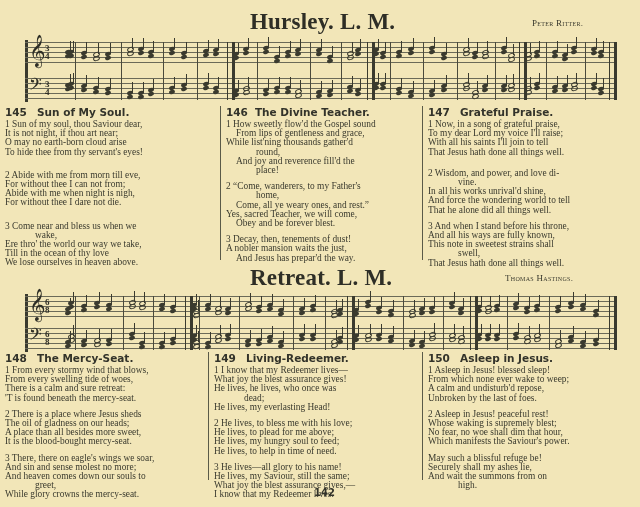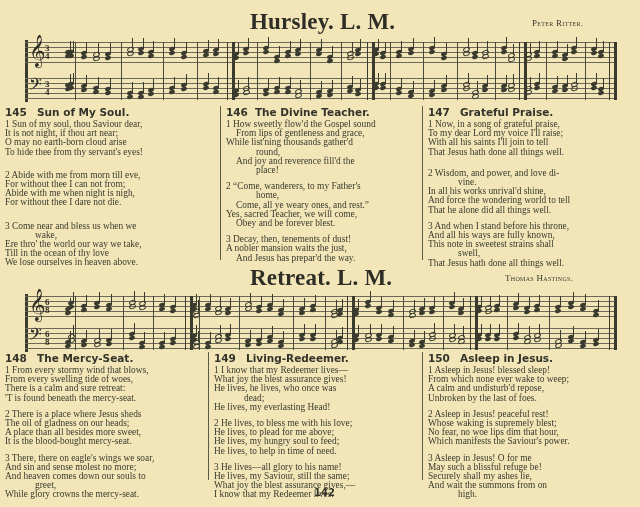--- a/index.html
+++ b/index.html
@@ -753,25 +753,24 @@
     <div class="hymn-head"><span class="num">150</span><span>Asleep in Jesus.</span></div>
     <div class="verse">
       <div>1 Asleep in Jesus! blessed sleep!</div>
         <div>From which none ever wake to weep;</div>
         <div>A calm and undisturb'd repose,</div>
         <div>Unbroken by the last of foes.</div>
     </div>
     <div class="verse">
       <div>2 Asleep in Jesus! peaceful rest!</div>
         <div>Whose waking is supremely blest;</div>
-        <div>No fear, no woe lips dim that hour,</div>
+        <div>No fear, no woe shall dim that hour,</div>
         <div>Which manifests the Saviour's power.</div>
     </div>
     <div class="verse">
-      <div>3 Asleep in Jesus! O for me</div>
         <div>May such a blissful refuge be!</div>
         <div>Securely shall my ashes lie,</div>
         <div>And wait the summons from on</div>
         <div class="ind2">high.</div>
     </div>
   </div>
 
   <div class="page-num">142</div>
 </div>
 

